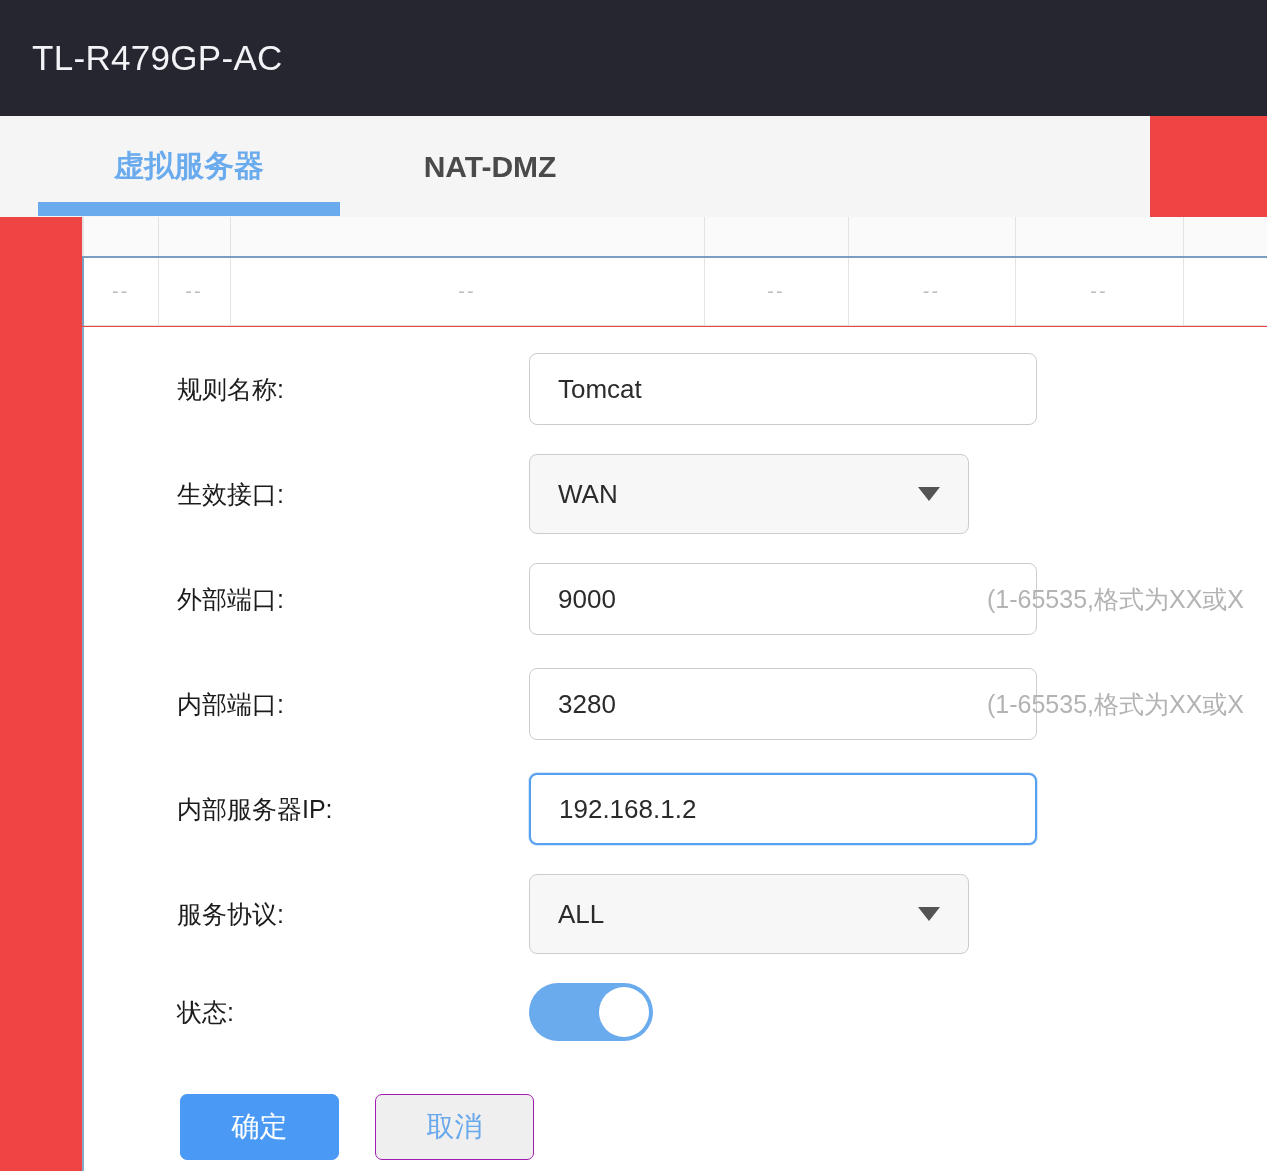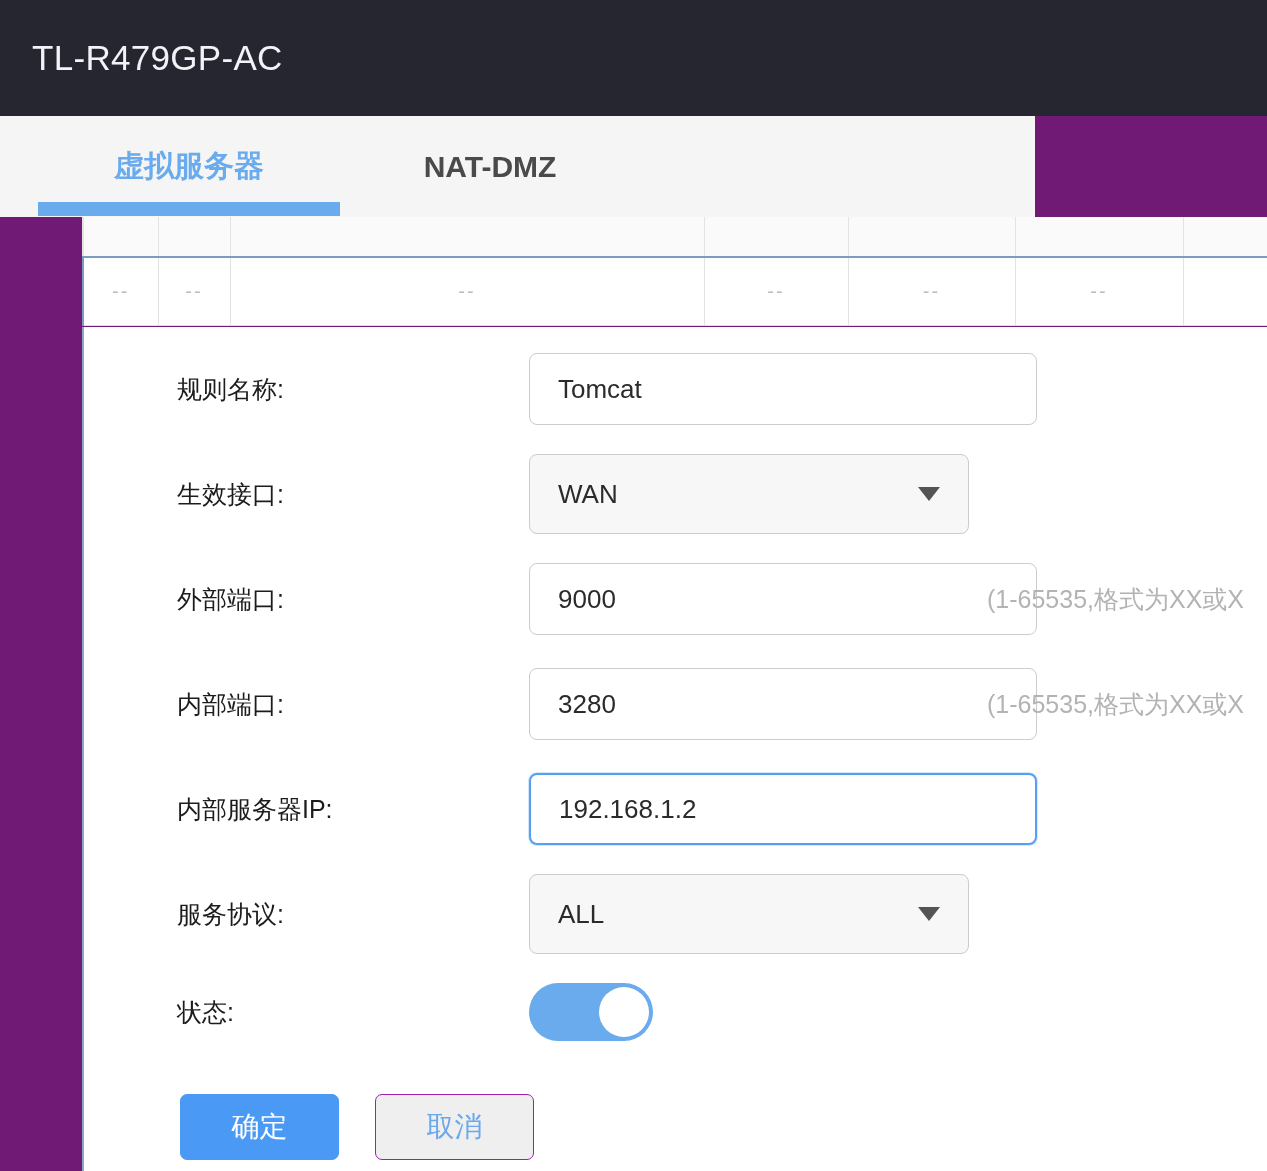--- a/index.html
+++ b/index.html
@@ -7,21 +7,21 @@
     width: 1267px;
     height: 1171px;
     background: #ffffff;
     font-family: "Liberation Sans", "DejaVu Sans", sans-serif;
     overflow: hidden;
   }
   #app {
     position: relative;
     width: 1267px;
     height: 1171px;
-    background: #701a75;
+    background: #ef4444;
   }
 
   
   .app-header {
     position: absolute;
     left: 0; top: 0;
     width: 1267px;
     height: 116px;
     background: #262631;
     display: flex;
@@ -32,21 +32,21 @@
     font-size: 35px;
     font-weight: 400;
     letter-spacing: 0.3px;
     margin-left: 32px;
   }
 
   
   .tab-bar {
     position: absolute;
     left: 0; top: 116px;
-    width: 1035px;
+    width: 1150px;
     height: 101px;
     background: #f5f5f6;
   }
   .tab {
     position: absolute;
     top: 0;
     height: 101px;
     display: flex;
     align-items: center;
     justify-content: center;

